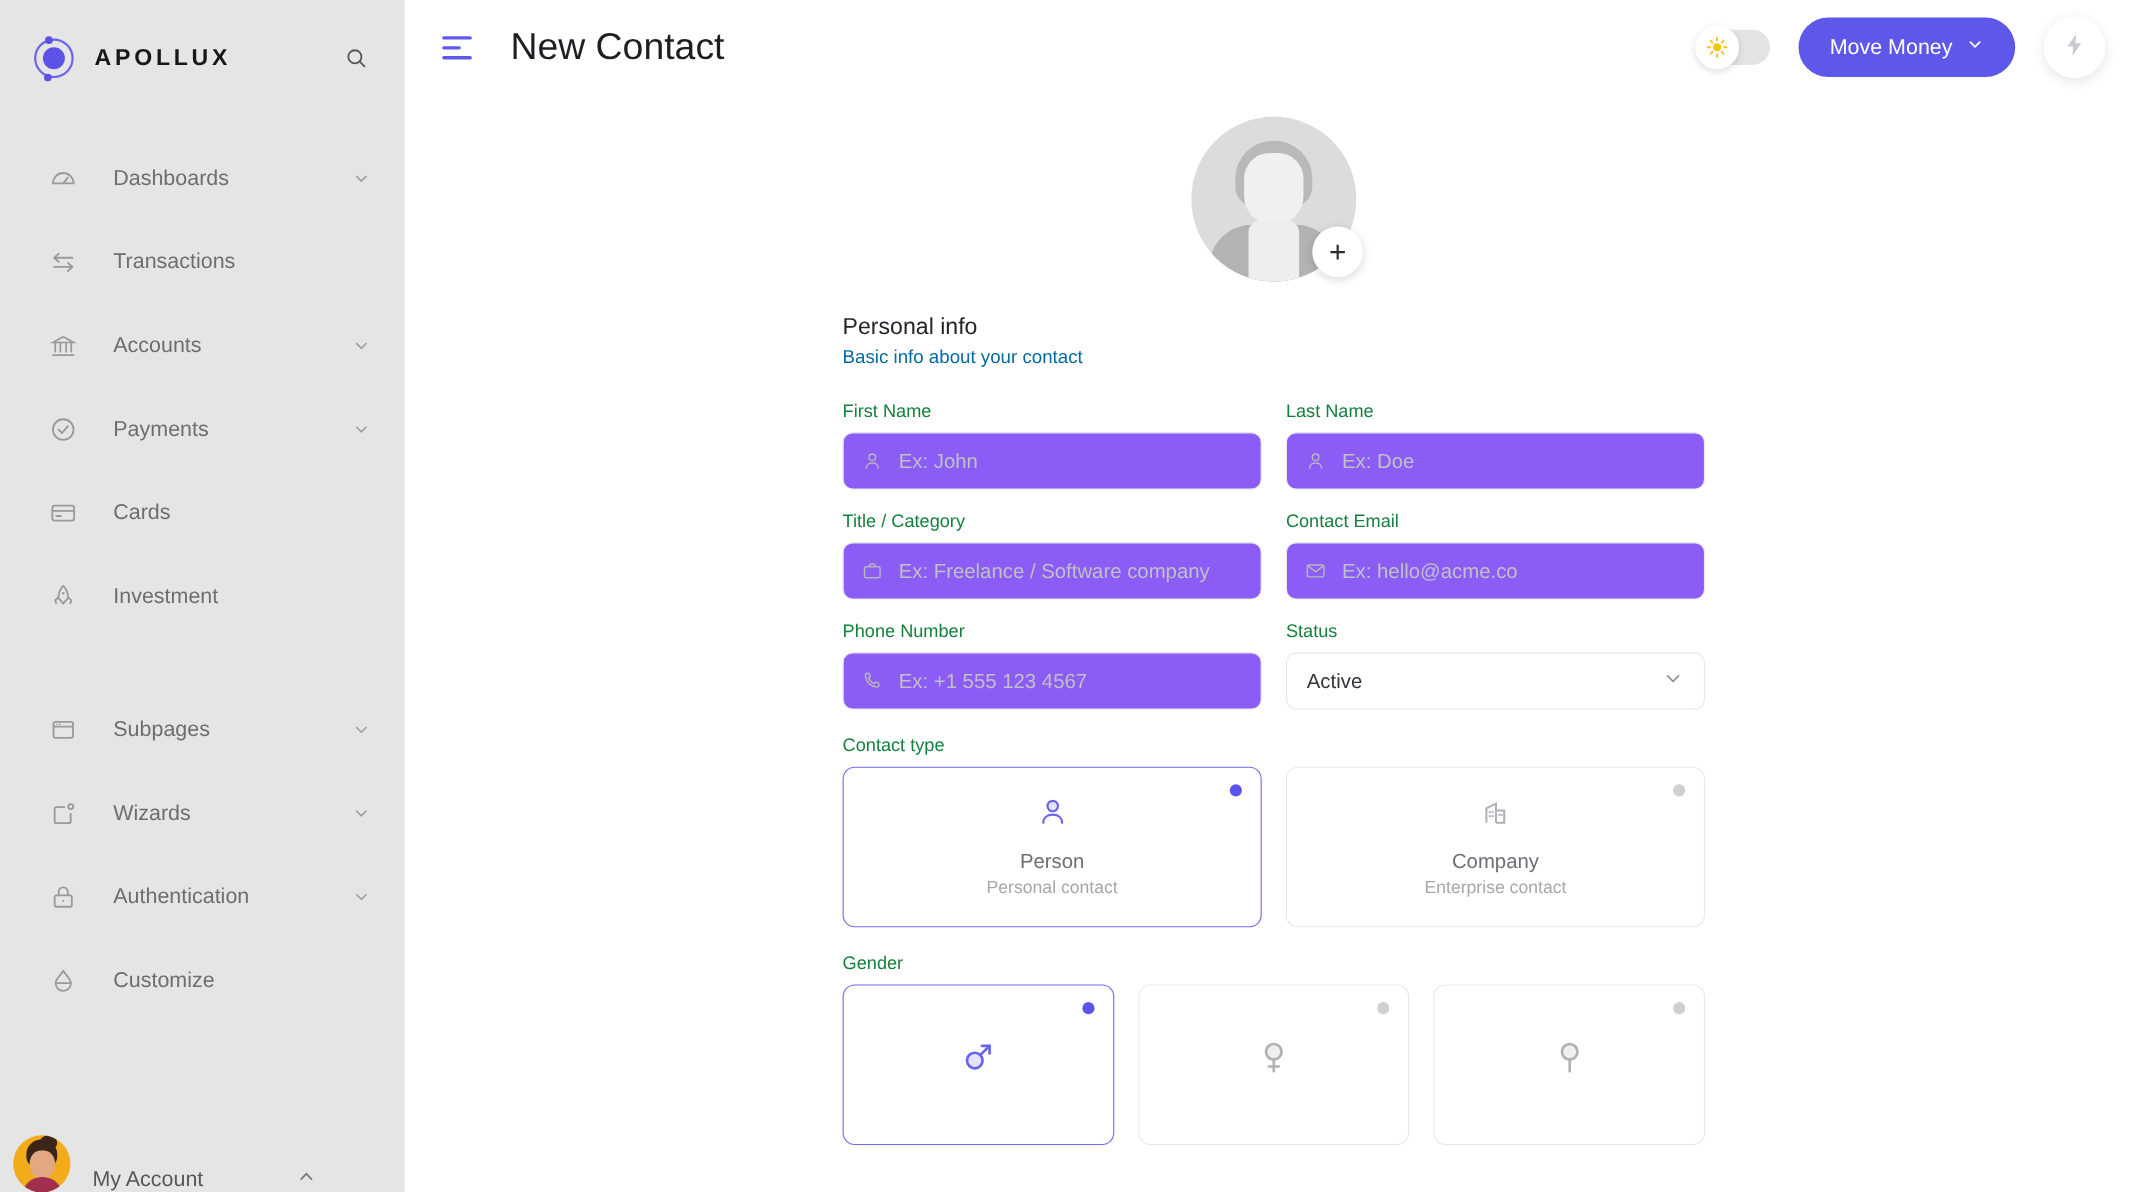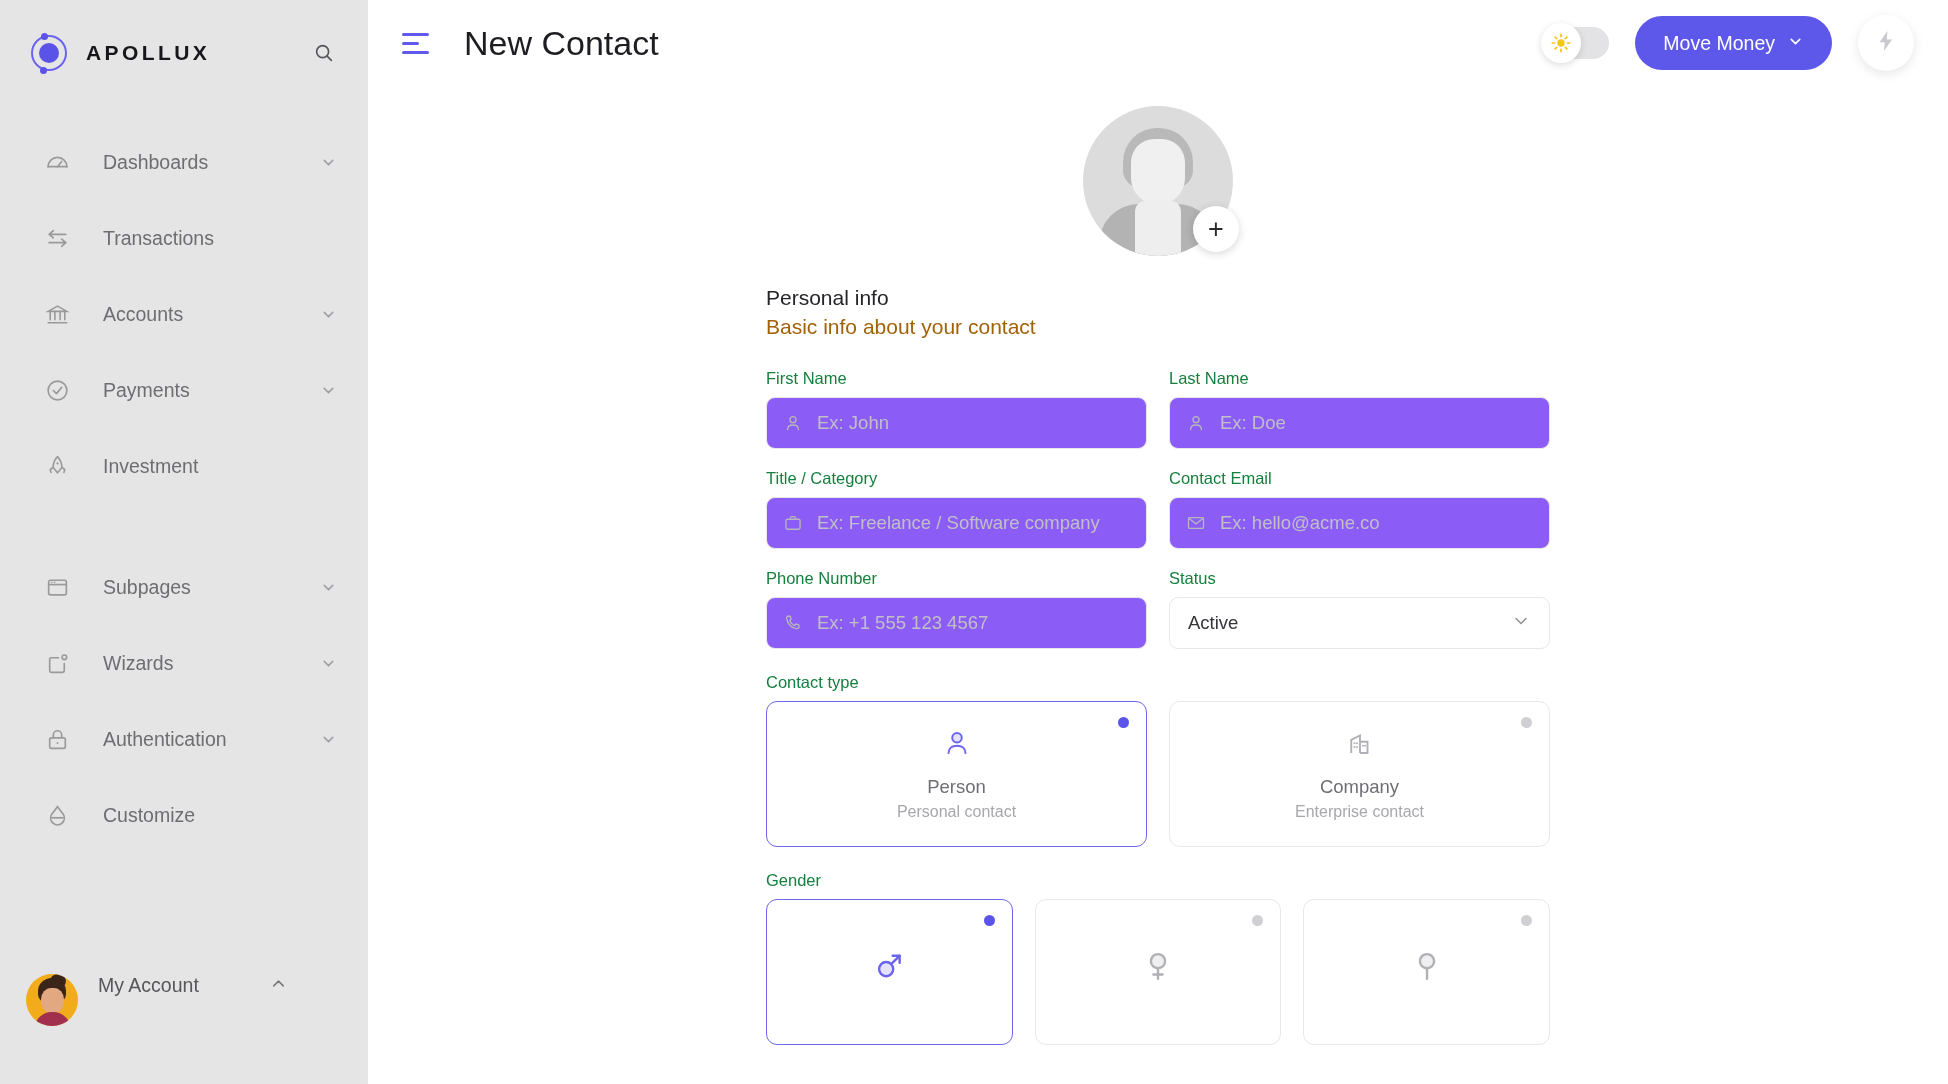--- a/index.html
+++ b/index.html
@@ -73,22 +73,22 @@
     display: flex; align-items: center;
   }
   .nav-divider {
     height: 1px; background: #e4e4e4;
     margin: 22px 34px 22px 34px;
   }
 
   .account-row {
     position: absolute; left: 0; bottom: 0;
     width: 326px; height: 110px;
-    display: flex; align-items: flex-start;
-    padding: 0 38px 0 26px;
+    display: flex; align-items: flex-end;
+    padding: 0 38px 0 12px;
     cursor: pointer;
   }
   .avatar-sm {
     width: 52px; height: 52px; border-radius: 50%;
     background: #f2ac1b; position: relative; overflow: hidden;
     flex: 0 0 52px;
   }
   .av-hair {
     position: absolute; left: 12px; top: 4px;
     width: 28px; height: 26px; border-radius: 50% 50% 40% 40%;
@@ -194,21 +194,21 @@
     background: #eeeeee;
   }
   .avatar-plus {
     position: absolute; right: -6px; bottom: 4px;
     width: 46px; height: 46px; border-radius: 50%;
     background: #fff; box-shadow: 0 2px 9px rgba(0,0,0,.16);
     display: flex; align-items: center; justify-content: center;
     font-size: 27px; color: #2b2b2f; line-height: 1; cursor: pointer;
   }
   .sec-title { font-size: 21px; color: #24242a; margin-bottom: 5px; }
-  .sec-sub { font-size: 21px; color: #a16207; margin-bottom: 30px; }
+  .sec-sub { font-size: 17px; color: #0369a1; margin-bottom: 30px; }
 
   .grid2 { display: grid; grid-template-columns: 1fr 1fr; column-gap: 22px; row-gap: 20px; }
   .field-label { font-size: 16.5px; color: #15803d; margin-bottom: 9px; }
   .input-box {
     height: 52px; border: 1px solid #e8e8ea; border-radius: 9px;
     background: #8b5cf6; display: flex; align-items: center;
     padding: 0 16px; gap: 13px; cursor: text; overflow: hidden;
   }
   .input-box .ficon { color: #b6b6bb; display: flex; flex: 0 0 21px; }
   .input-box input {
@@ -320,20 +320,30 @@
           </svg>
           </span>
         <span class="nav-label">Payments</span>
         <span class="nav-chev">
           <svg width="17" height="17" viewBox="0 0 24 24" fill="none" stroke="currentColor" stroke-width="2">
               <polyline points="6 9 12 15 18 9" stroke-linecap="round"></polyline>
             </svg>
           </span>
       </div>
 
+      <div class="nav-item">
+        <span class="nav-icon">
+          <svg width="25" height="25" viewBox="0 0 24 24" fill="none" stroke="currentColor" stroke-width="1.6">
+            <rect x="2.5" y="5.5" width="19" height="13" rx="2"></rect>
+              <line x1="2.5" y1="10" x2="21.5" y2="10"></line>
+            <line x1="6" y1="14.5" x2="10" y2="14.5" stroke-linecap="round"></line>
+          </svg>
+          </span>
+        <span class="nav-label">Cards</span>
+      </div>
 
       <div class="nav-item">
         <span class="nav-icon">
           <svg width="25" height="25" viewBox="0 0 24 24" fill="none" stroke="currentColor" stroke-width="1.6" stroke-linejoin="round">
             <path d="M12 2.5c3 3 4.2 6.5 4.2 10.5L12 18l-4.2-5c0-4 1.2-7.5 4.2-10.5z"></path>
             <path d="M7.8 12.5L5 15l1 3.2M16.2 12.5L19 15l-1 3.2"></path>
               <circle cx="12" cy="9" r="1.1" fill="currentColor" stroke="none"></circle>
           </svg>
           </span>
         <span class="nav-label">Investment</span>

